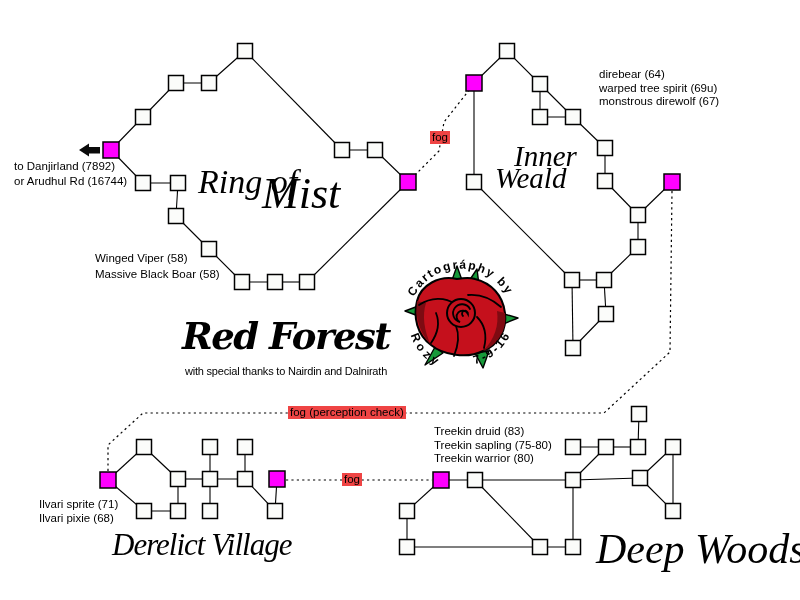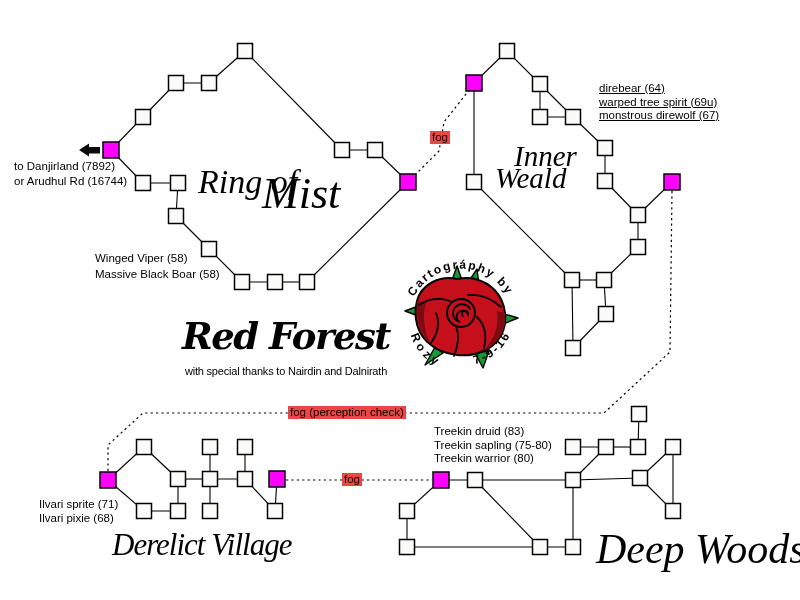--- a/index.html
+++ b/index.html
@@ -198,21 +198,21 @@
 
   <div class="lbl exit" style="left:14px;top:159px;">
     <div>to Danjirland (7892)</div>
     <div>or Arudhul Rd (16744)</div>
   </div>
 
   <div class="lbl wide" style="left:95px;top:250px;">
     <div>Winged Viper (58)</div>
     <div>Massive Black Boar (58)</div>
   </div>
-  <div class="lbl" style="left:599px;top:82px;text-decoration:underline;">
+  <div class="lbl" style="left:599px;top:68px;">
     <div>direbear (64)</div>
     <div>warped tree spirit (69u)</div>
     <div>monstrous direwolf (67)</div>
   </div>
   <div class="lbl" style="left:434px;top:425px;">
     <div>Treekin druid (83)</div>
     <div>Treekin sapling (75-80)</div>
     <div>Treekin warrior (80)</div>
   </div>
   <div class="lbl" style="left:39px;top:498px;">

